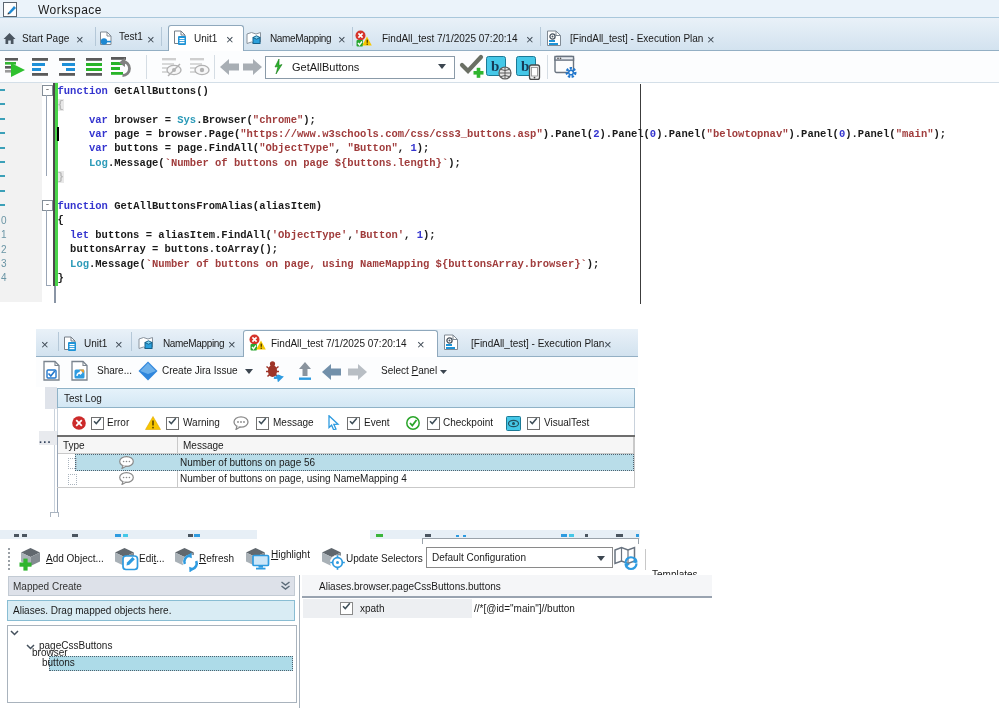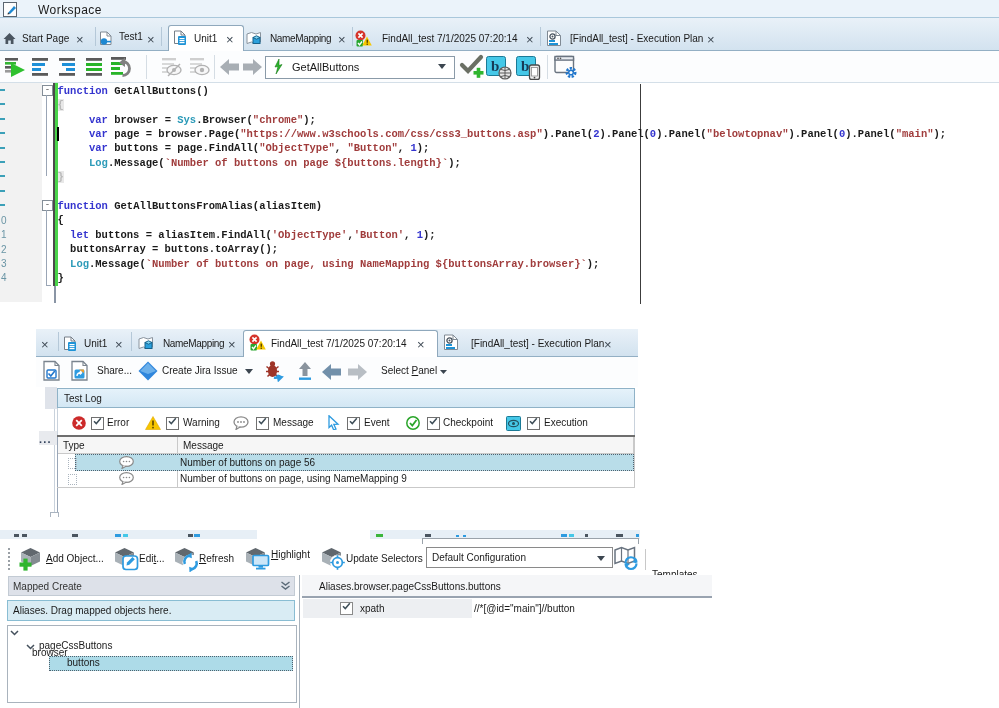--- a/index.html
+++ b/index.html
@@ -406,21 +406,21 @@
 <div class="a t" style="left:443px;top:417px;">Checkpoint</div>
 <svg class="a" width="15" height="15" style="left:506px;top:416px;">
       <rect x="0.5" y="0.5" width="14" height="14" rx="1" fill="#45c8e8" stroke="#1a7a96"></rect>
       <ellipse cx="7.5" cy="7.5" rx="5" ry="3.2" fill="none" stroke="#23505f" stroke-width="1.2"></ellipse>
       <circle cx="7.5" cy="7.5" r="1.5" fill="#23505f"></circle>
     </svg>
 <div class="a" style="left:527px;top:417px;width:11px;height:11px;background:#fff;border:1px solid #707070;"></div>
 <svg class="a" width="11" height="10" style="left:528px;top:416px;">
       <path d="M2 5.2 L4.3 7.6 L8.8 2.2" fill="none" stroke="#3f4f59" stroke-width="1.5"></path>
     </svg>
-<div class="a t" style="left:544px;top:417px;">Execution</div>
+<div class="a t" style="left:544px;top:417px;">VisualTest</div>
 
 <div class="a" style="left:57px;top:435px;width:578px;height:2px;background:#6e6e6e;"></div>
 
 <div class="a" style="left:57px;top:437px;width:577px;height:17px;background:#f6f6f6;border-bottom:1px solid #c9c9c9;border-right:1px solid #c9c9c9;box-sizing:border-box;"></div>
 <div class="a t" style="left:63px;top:440px;">Type</div>
 <div class="a t" style="left:183px;top:440px;">Message</div>
 <div class="a" style="left:177px;top:437px;width:1px;height:50px;background:#c9c9c9;"></div>
 <div class="a" style="left:57px;top:437px;width:1px;height:75px;background:#9aa7b8;"></div>
 
 <div class="a" style="left:75px;top:454px;width:559px;height:16.5px;background:#b9dde9;outline:1px dotted #50616e;outline-offset:-1px;"></div>
@@ -435,21 +435,21 @@
 <div class="a t" style="left:180px;top:457px;">Number of buttons on page 56</div>
 
 <div class="a" style="left:68px;top:474px;width:7px;height:9px;border:1px dotted #aab4be;"></div>
 <svg class="a" width="15" height="13" style="left:119px;top:472px;">
       <ellipse cx="7.5" cy="5.5" rx="6.8" ry="4.8" fill="#fff" stroke="#8a8a8a" stroke-width="1.2"></ellipse>
       <path d="M4 9.5 L3 12.5 L7.5 10" fill="#fff" stroke="#8a8a8a" stroke-width="1.1"></path>
       <circle cx="4.6" cy="5.5" r="0.8" fill="#8a8a8a"></circle>
       <circle cx="7.5" cy="5.5" r="0.8" fill="#8a8a8a"></circle>
       <circle cx="10.4" cy="5.5" r="0.8" fill="#8a8a8a"></circle>
     </svg>
-<div class="a t" style="left:180px;top:473px;">Number of buttons on page, using NameMapping 9</div>
+<div class="a t" style="left:180px;top:473px;">Number of buttons on page, using NameMapping 4</div>
 <div class="a" style="left:57px;top:487px;width:577px;height:1px;background:#c9c9c9;"></div>
 <div class="a" style="left:634px;top:437px;width:1px;height:51px;background:#c9c9c9;"></div>
 </div>
 
 <div id="sec3">
 
 <div class="a" style="left:0;top:530px;width:257px;height:9px;background:#e7eff6;"></div>
 <div class="a" style="left:370px;top:530px;width:270px;height:9px;background:#e7eff6;"></div>
 <div class="a" style="left:14px;top:534px;width:5px;height:3px;background:#4a5560;"></div>
 <div class="a" style="left:22px;top:534px;width:5px;height:3px;background:#4a5560;"></div>
@@ -548,21 +548,21 @@
 <div class="a" style="left:7px;top:625px;width:290px;height:78px;background:#fff;border:1px solid #a9b3bd;box-sizing:border-box;"></div>
 <svg class="a" width="10" height="8" style="left:10px;top:629px;">
       <path d="M1 2 L4.5 5.5 L8 2" fill="none" stroke="#44505c" stroke-width="1.5"></path>
     </svg>
 <div class="a t" style="left:32px;top:626px;margin-top:21px;">browser</div>
 <svg class="a" width="10" height="8" style="left:26px;top:643px;">
       <path d="M1 2 L4.5 5.5 L8 2" fill="none" stroke="#44505c" stroke-width="1.5"></path>
     </svg>
 <div class="a t" style="left:39px;top:640px;">pageCssButtons</div>
 <div class="a" style="left:49px;top:656px;width:244px;height:15px;background:#addbe8;outline:1px dotted #50616e;outline-offset:-1px;"></div>
-<div class="a t" style="left:67px;top:657px;">buttons</div>
+<div class="a t" style="left:42px;top:657px;">buttons</div>
 
 <div class="a" style="left:299px;top:575px;width:1px;height:133px;background:#a8b2bc;"></div>
 <div class="a" style="left:302px;top:575px;width:410px;height:21px;background:#f5f6f8;border-bottom:2px solid #99a3b0;box-sizing:content-box;"></div>
 <div class="a t" style="left:305px;top:581px;margin-left:14px;">Aliases.browser.pageCssButtons.buttons</div>
 <div class="a" style="left:303px;top:599px;width:169px;height:19px;background:#edeff2;"></div>
 <div class="a" style="left:340px;top:602px;width:11px;height:11px;background:#fff;border:1px solid #8a8a8a;"></div>
 <svg class="a" width="11" height="10" style="left:341px;top:601px;">
       <path d="M2 5.2 L4.3 7.6 L8.8 2.2" fill="none" stroke="#3f4f59" stroke-width="1.5"></path>
     </svg>
 <div class="a t" style="left:360px;top:603px;">xpath</div>

